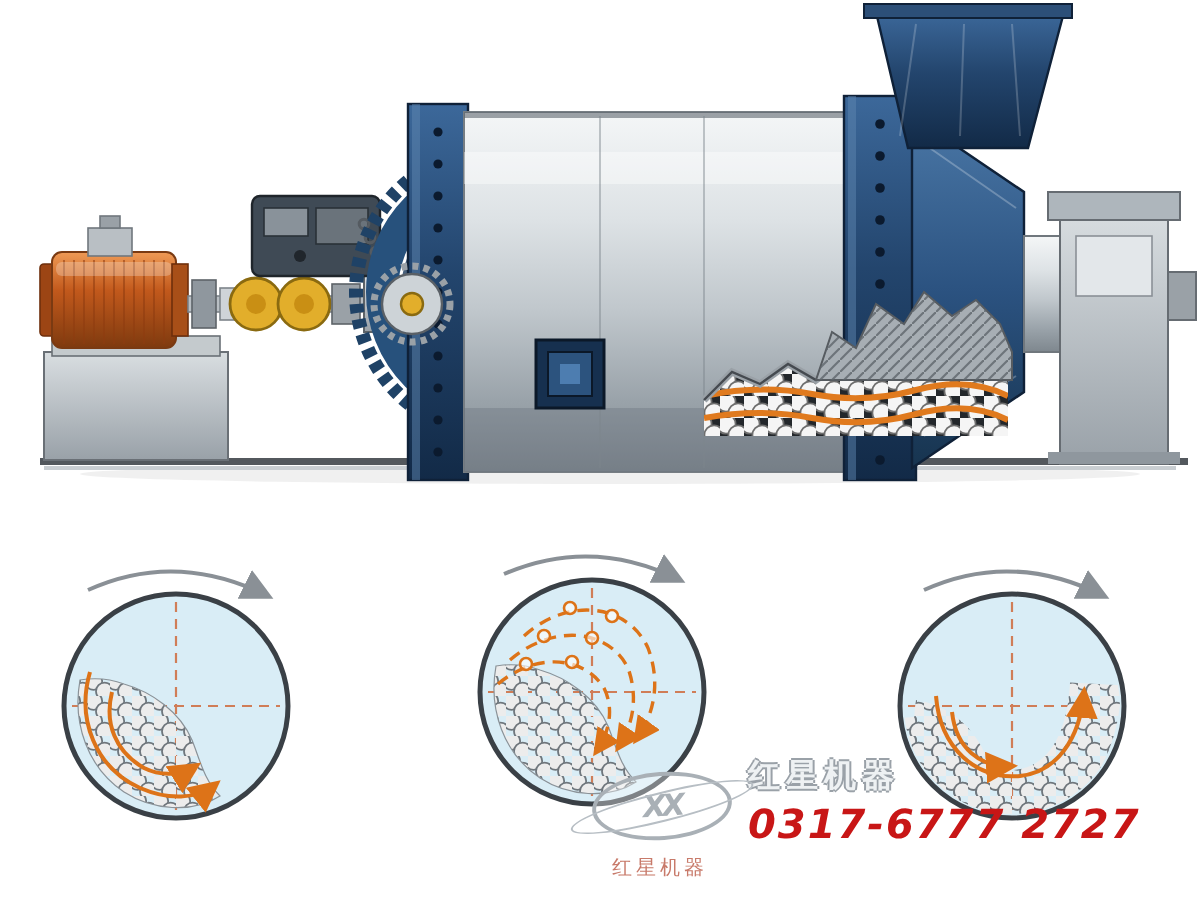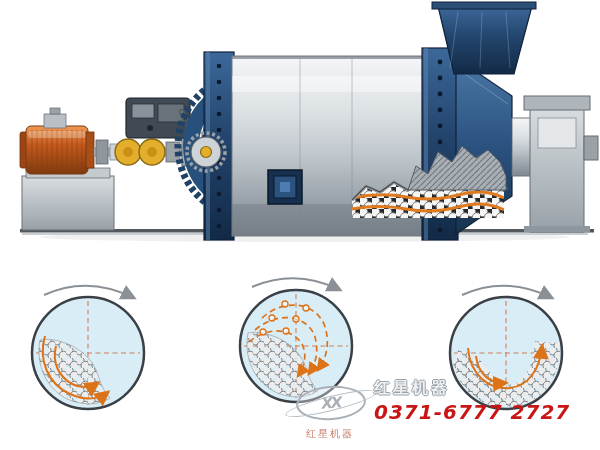--- a/index.html
+++ b/index.html
@@ -295,19 +295,19 @@
     </g>
   </svg>
 
   <div class="watermark">
     <div class="wm-row">
       <div class="wm-oval">
         <span>XX</span>
       </div>
       <div class="wm-col">
         <div class="wm-company">红星机器</div>
-        <div class="wm-phone">0371-6777 2727</div>
+        <div class="wm-phone">0317-6777 2727</div>
       </div>
     </div>
     <div class="wm-sub">红星机器</div>
   </div>
 
 </div>
 
 </body></html>

